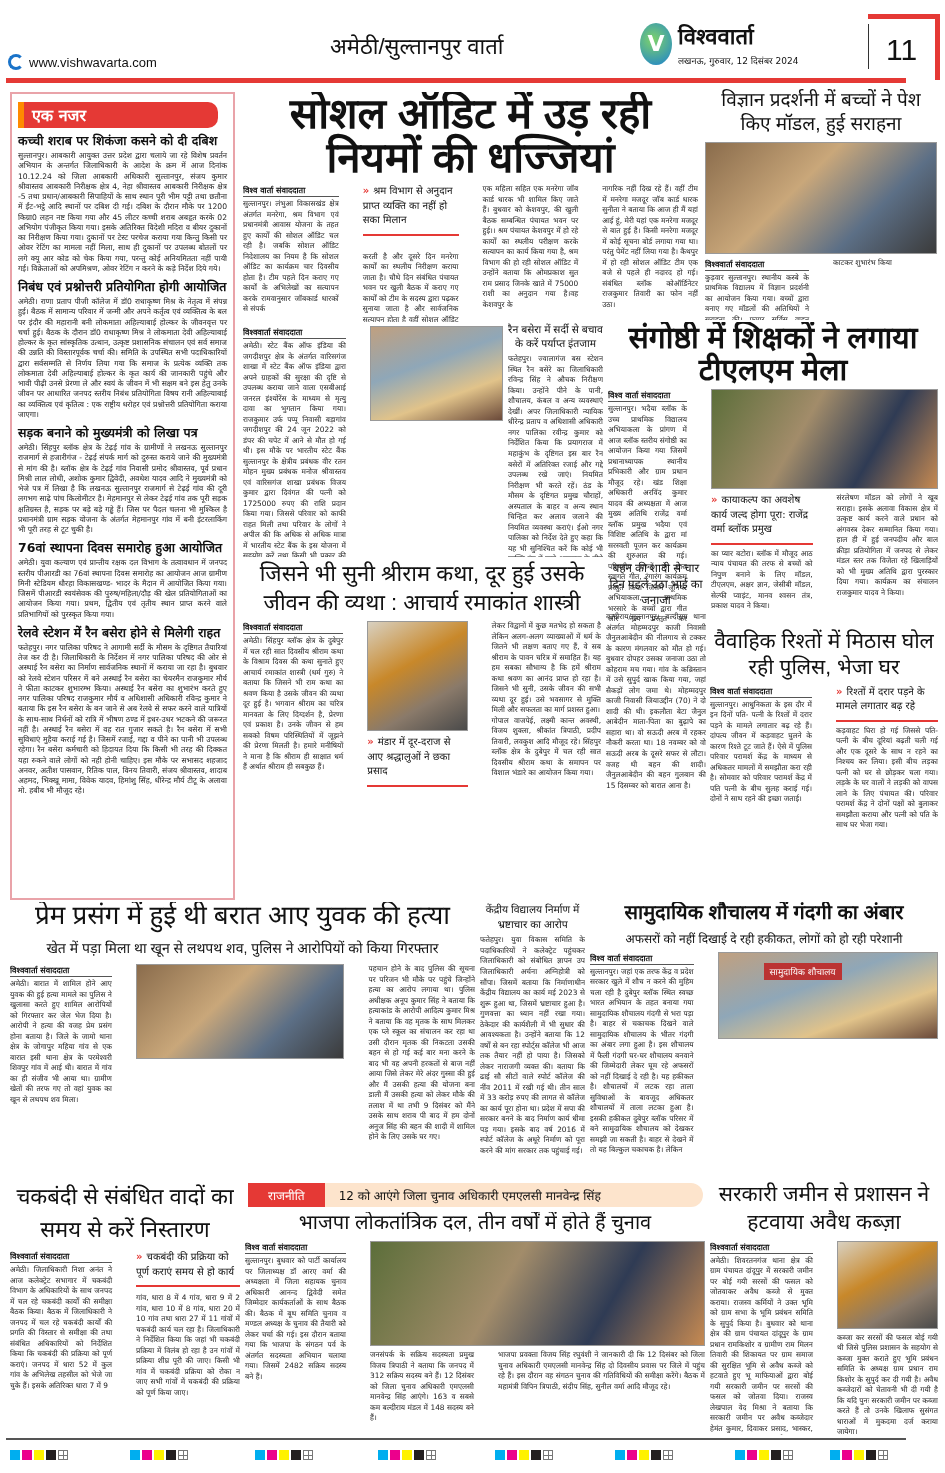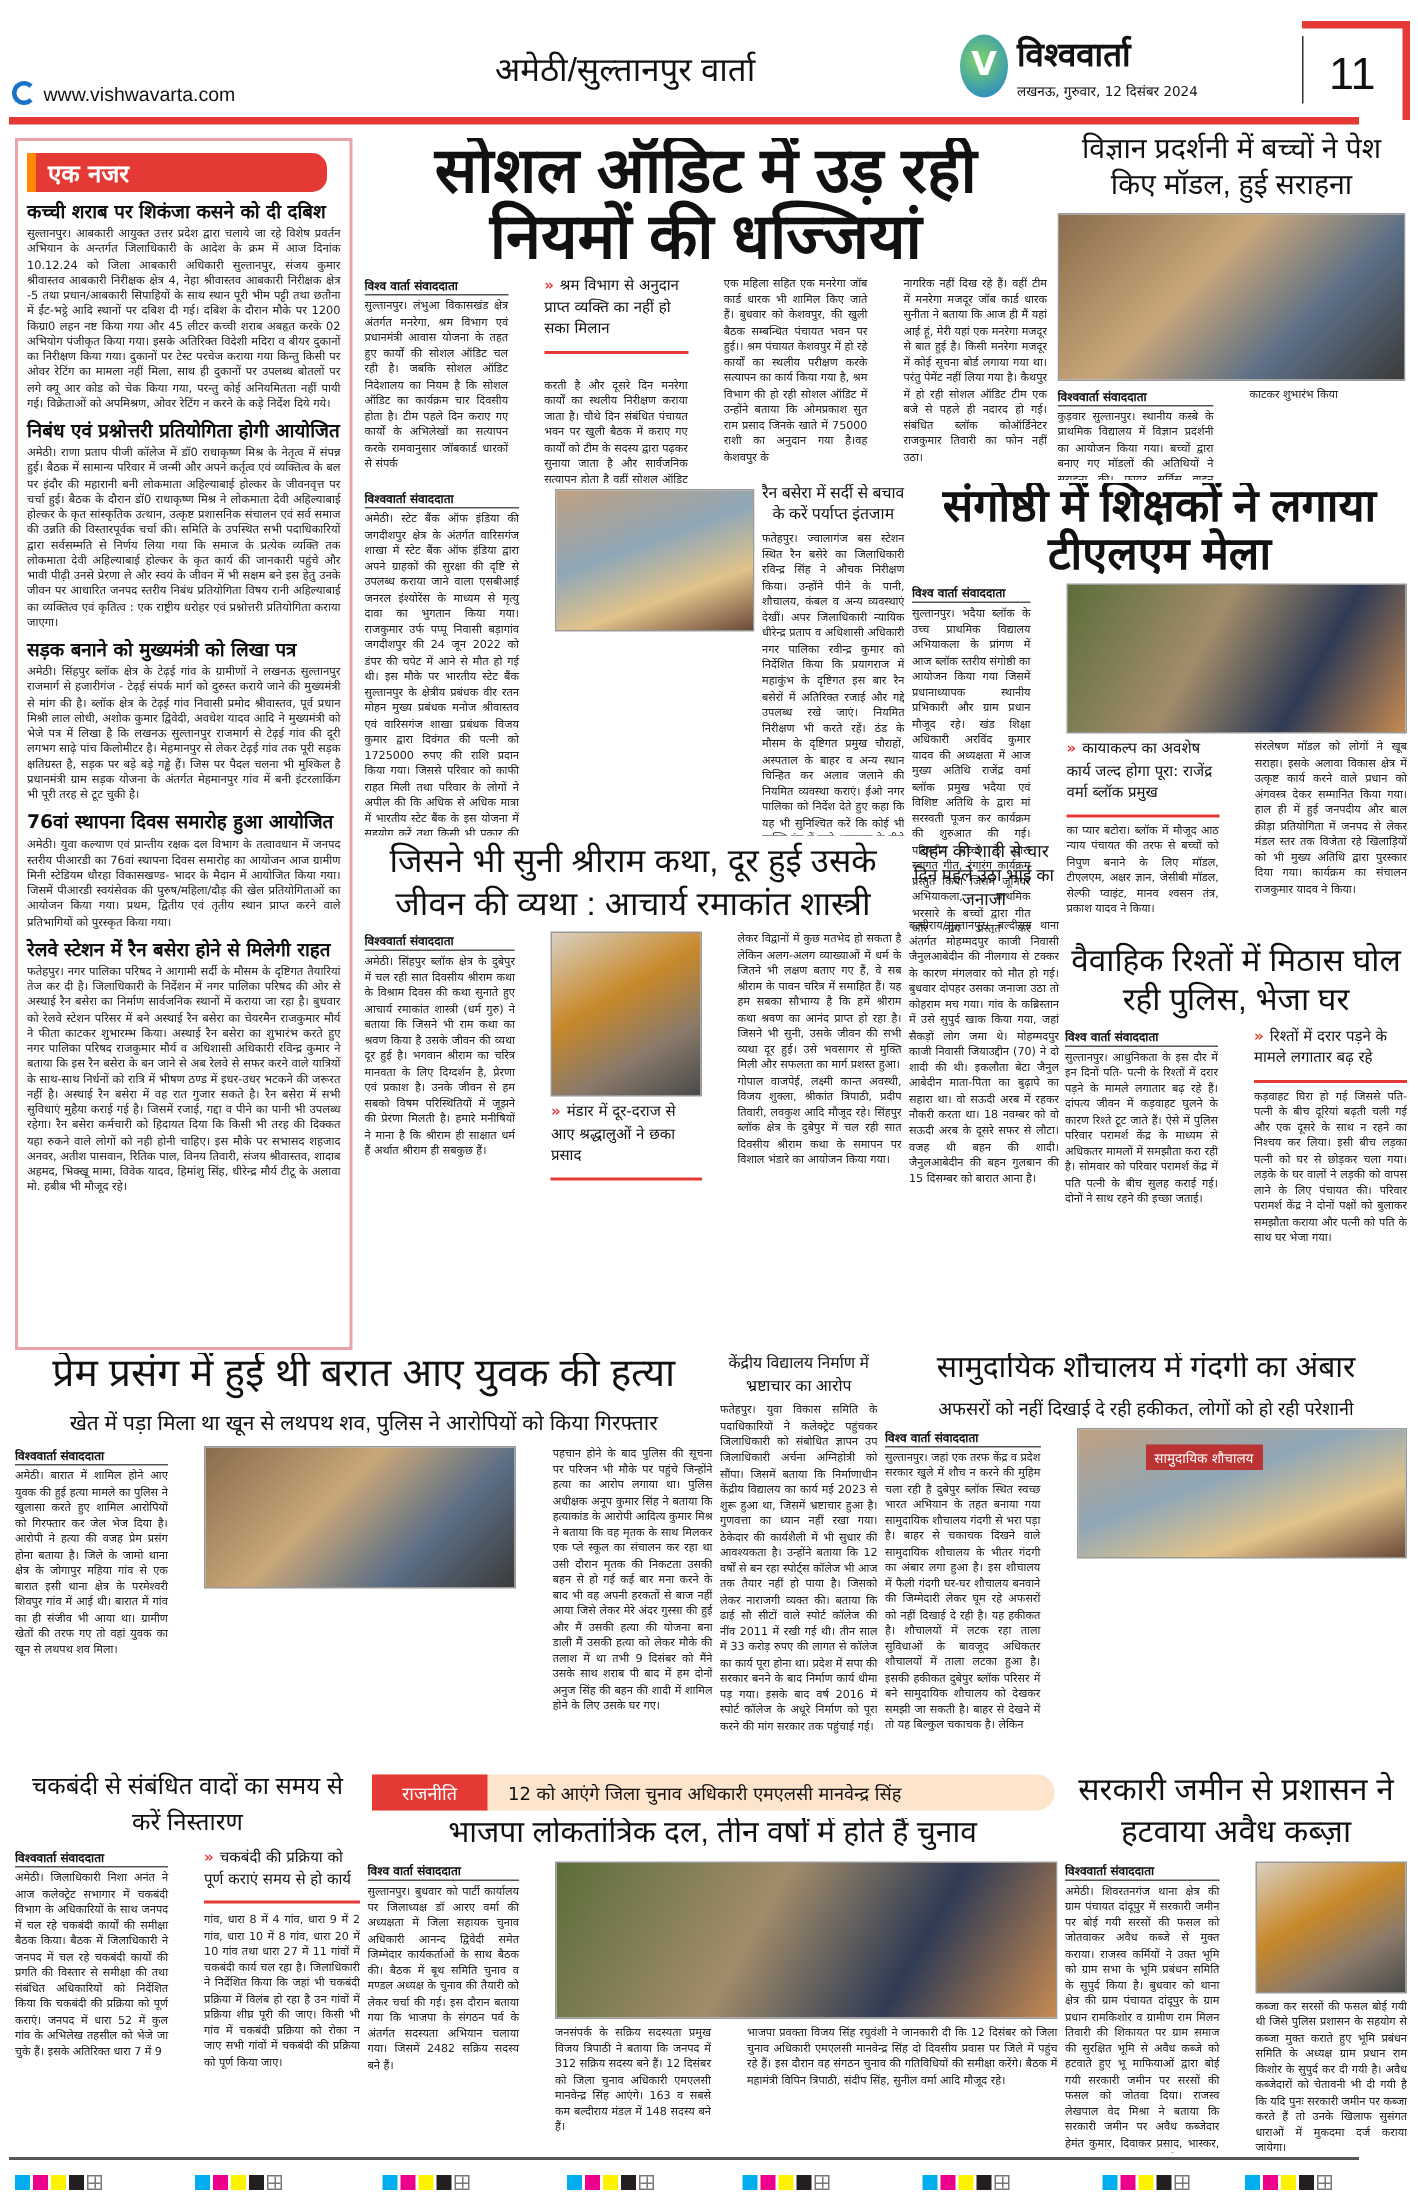--- a/index.html
+++ b/index.html
@@ -208,37 +208,37 @@
       </div>
   </div>
 </div>
 
 <div class="abs" style="left:480px;top:902px;width:105px;height:275px;overflow:hidden">
   <div class="big-h" style="font-size:10.5px;font-weight:normal;line-height:1.45">केंद्रीय विद्यालय निर्माण में भ्रष्टाचार का आरोप</div>
   <div class="col-text" style="margin-top:3px">फतेहपुर। युवा विकास समिति के पदाधिकारियों ने कलेक्ट्रेट पहुंचकर जिलाधिकारी को संबोधित ज्ञापन उप जिलाधिकारी अर्चना अग्निहोत्री को सौंपा। जिसमें बताया कि निर्माणाधीन केंद्रीय विद्यालय का कार्य मई 2023 से शुरू हुआ था, जिसमें भ्रष्टाचार हुआ है। गुणवत्ता का ध्यान नहीं रखा गया। ठेकेदार की कार्यशैली में भी सुधार की आवश्यकता है। उन्होंने बताया कि 12 वर्षों से बन रहा स्पोर्ट्स कॉलेज भी आज तक तैयार नहीं हो पाया है। जिसको लेकर नाराजगी व्यक्त की। बताया कि ढाई सौ सीटों वाले स्पोर्ट कॉलेज की नींव 2011 में रखी गई थी। तीन साल में 33 करोड़ रुपए की लागत से कॉलेज का कार्य पूरा होना था। प्रदेश में सपा की सरकार बनने के बाद निर्माण कार्य धीमा पड़ गया। इसके बाद वर्ष 2016 में स्पोर्ट कॉलेज के अधूरे निर्माण को पूरा करने की मांग सरकार तक पहुंचाई गई।</div>
 </div>
 
 <div class="abs" style="left:590px;top:902px;width:348px;height:275px;overflow:hidden">
-  <div class="big-h" style="font-size:20px;font-weight:normal">सामुदायिक शौचालय में गंदगी का अंबार</div>
+  <div class="big-h" style="font-size:20px;font-weight:bold">सामुदायिक शौचालय में गंदगी का अंबार</div>
   <div class="big-h" style="font-size:12px;font-weight:normal;margin-top:10px">अफसरों को नहीं दिखाई दे रही हकीकत, लोगों को हो रही परेशानी</div>
   <div class="cols" style="margin-top:6px">
     <div style="width:108px">
       <div class="byline">विश्व वार्ता संवाददाता</div>
       <div class="col-text">सुल्तानपुर। जहां एक तरफ केंद्र व प्रदेश सरकार खुले में शौच न करने की मुहिम चला रही है दुबेपुर ब्लॉक स्थित स्वच्छ भारत अभियान के तहत बनाया गया सामुदायिक शौचालय गंदगी से भरा पड़ा है। बाहर से चकाचक दिखने वाले सामुदायिक शौचालय के भीतर गंदगी का अंबार लगा हुआ है। इस शौचालय में फैली गंदगी घर-घर शौचालय बनवाने की जिम्मेदारी लेकर घूम रहे अफसरों को नहीं दिखाई दे रही है। यह हकीकत है। शौचालयों में लटक रहा ताला सुविधाओं के बावजूद अधिकतर शौचालयों में ताला लटका हुआ है। इसकी हकीकत दुबेपुर ब्लॉक परिसर में बने सामुदायिक शौचालय को देखकर समझी जा सकती है। बाहर से देखने में तो यह बिल्कुल चकाचक है। लेकिन</div>
     </div>
     <div style="width:230px">
       <div class="photo photo2" style="height:87px;position:relative">
         <span style="position:absolute;left:45px;top:10px;background:#b33;color:#fff;font-size:9px;padding:2px 6px">सामुदायिक शौचालय</span>
       </div>
     </div>
   </div>
 </div>
 
 <div class="abs" style="left:10px;top:1180px;width:230px;height:255px;overflow:hidden">
-  <div class="big-h" style="font-size:16px;font-weight:normal;line-height:1.5">चकबंदी से संबंधित वादों का समय से करें निस्तारण</div>
+  <div class="big-h" style="font-size:22px;font-weight:normal;line-height:1.5">चकबंदी से संबंधित वादों का समय से करें निस्तारण</div>
   <div class="cols" style="margin-top:4px">
     <div style="width:108px">
       <div class="byline">विश्ववार्ता संवाददाता</div>
       <div class="col-text">अमेठी। जिलाधिकारी निशा अनंत ने आज कलेक्ट्रेट सभागार में चकबंदी विभाग के अधिकारियों के साथ जनपद में चल रहे चकबंदी कार्यों की समीक्षा बैठक किया। बैठक में जिलाधिकारी ने जनपद में चल रहे चकबंदी कार्यों की प्रगति की विस्तार से समीक्षा की तथा संबंधित अधिकारियों को निर्देशित किया कि चकबंदी की प्रक्रिया को पूर्ण कराएं। जनपद में धारा 52 में कुल गांव के अभिलेख तहसील को भेजे जा चुके हैं। इसके अतिरिक्त धारा 7 में 9</div>
     </div>
     <div style="width:110px">
       <div class="pull"><span class="chev">»</span><span>चकबंदी की प्रक्रिया को पूर्ण कराएं समय से हो कार्य</span></div>
       <div class="col-text" style="margin-top:6px">गांव, धारा 8 में 4 गांव, धारा 9 में 2 गांव, धारा 10 में 8 गांव, धारा 20 में 10 गांव तथा धारा 27 में 11 गांवों में चकबंदी कार्य चल रहा है। जिलाधिकारी ने निर्देशित किया कि जहां भी चकबंदी प्रक्रिया में विलंब हो रहा है उन गांवों में प्रक्रिया शीघ्र पूरी की जाए। किसी भी गांव में चकबंदी प्रक्रिया को रोका न जाए सभी गांवों में चकबंदी की प्रक्रिया को पूर्ण किया जाए।</div>
     </div>
   </div>

